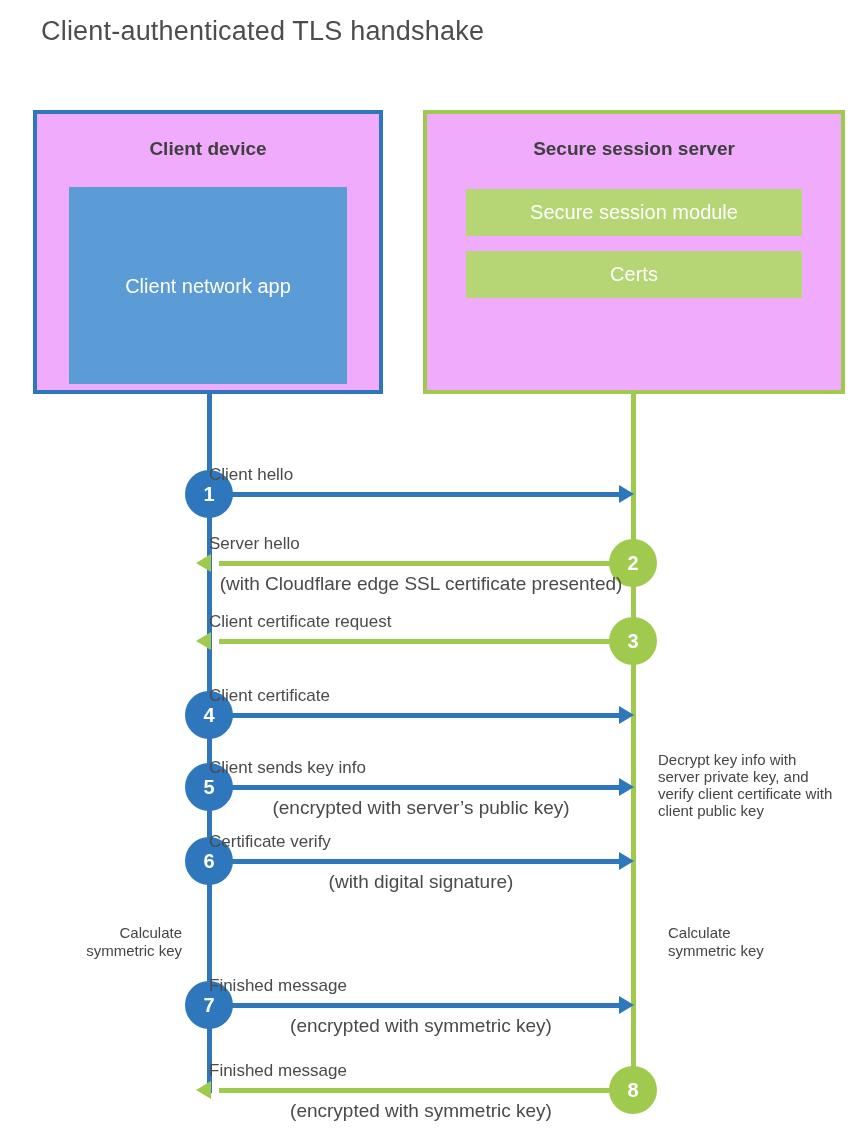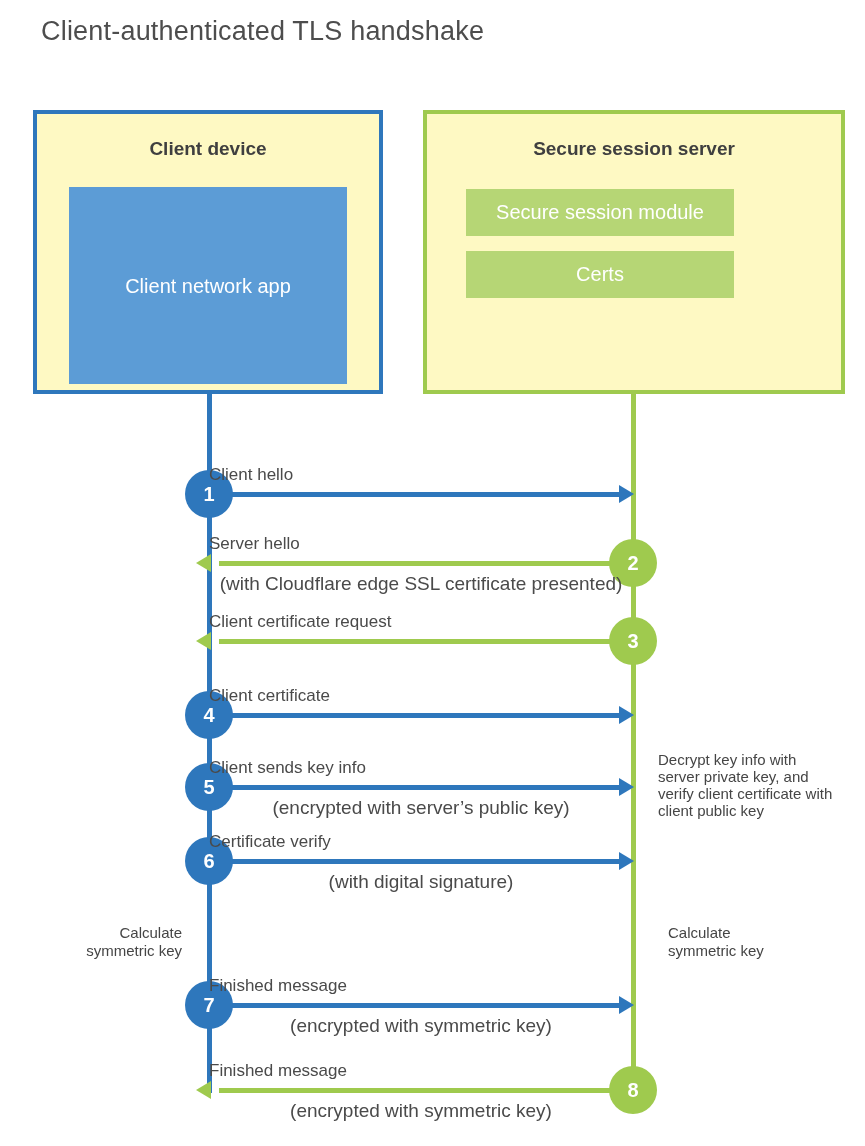--- a/index.html
+++ b/index.html
@@ -3,30 +3,30 @@
 <meta charset="utf-8">
 <style>
   html,body{margin:0;padding:0;background:#fff;}
   .canvas{position:relative;width:865px;height:1146px;background:#ffffff;
           font-family:"Liberation Sans",sans-serif;overflow:hidden;}
 
   .title{position:absolute;left:30px;top:16px;font-size:27px;font-weight:300;
          color:#4d4d4d;letter-spacing:.2px;margin-left:11px;}
 
   
-  .outer-box{position:absolute;top:110px;height:284px;box-sizing:border-box;background:#fef9c3;padding-left:7px;}
+  .outer-box{position:absolute;top:110px;height:284px;box-sizing:border-box;background:#f0abfc;padding-left:7px;}
   .device-box{left:33px;width:350px;border:4px solid var(--blue);}
   .server-box{left:423px;width:422px;border:4px solid var(--green);}
   .box-title{position:absolute;top:24px;left:0;width:100%;text-align:center;
              font-size:19px;font-weight:bold;color:#3f3f3f;}
   .app-box{position:absolute;left:32px;top:73px;width:278px;height:197px;
            background:var(--blueFill);display:flex;align-items:center;justify-content:center;
            text-align:center;color:#fff;font-size:20px;}
   .app-box span{max-width:185px;line-height:1.3;display:inline-block;}
-  .server-bar{position:absolute;left:39px;width:268px;height:47px;background:var(--greenFill);
+  .server-bar{position:absolute;left:39px;width:336px;height:47px;background:var(--greenFill);
               color:#fff;font-size:20px;display:flex;align-items:center;justify-content:center;}
   .bar1{top:75px}.bar2{top:137px}.bar3{top:198px}
 
   
   .vline{position:absolute;width:5px;}
   .vline.bl{left:207px;top:390px;height:703px;background:var(--blue);}
   .vline.gr{left:631px;top:390px;height:702px;background:var(--green);}
 
   
   .step{position:absolute;left:209px;width:424px;height:0;}

